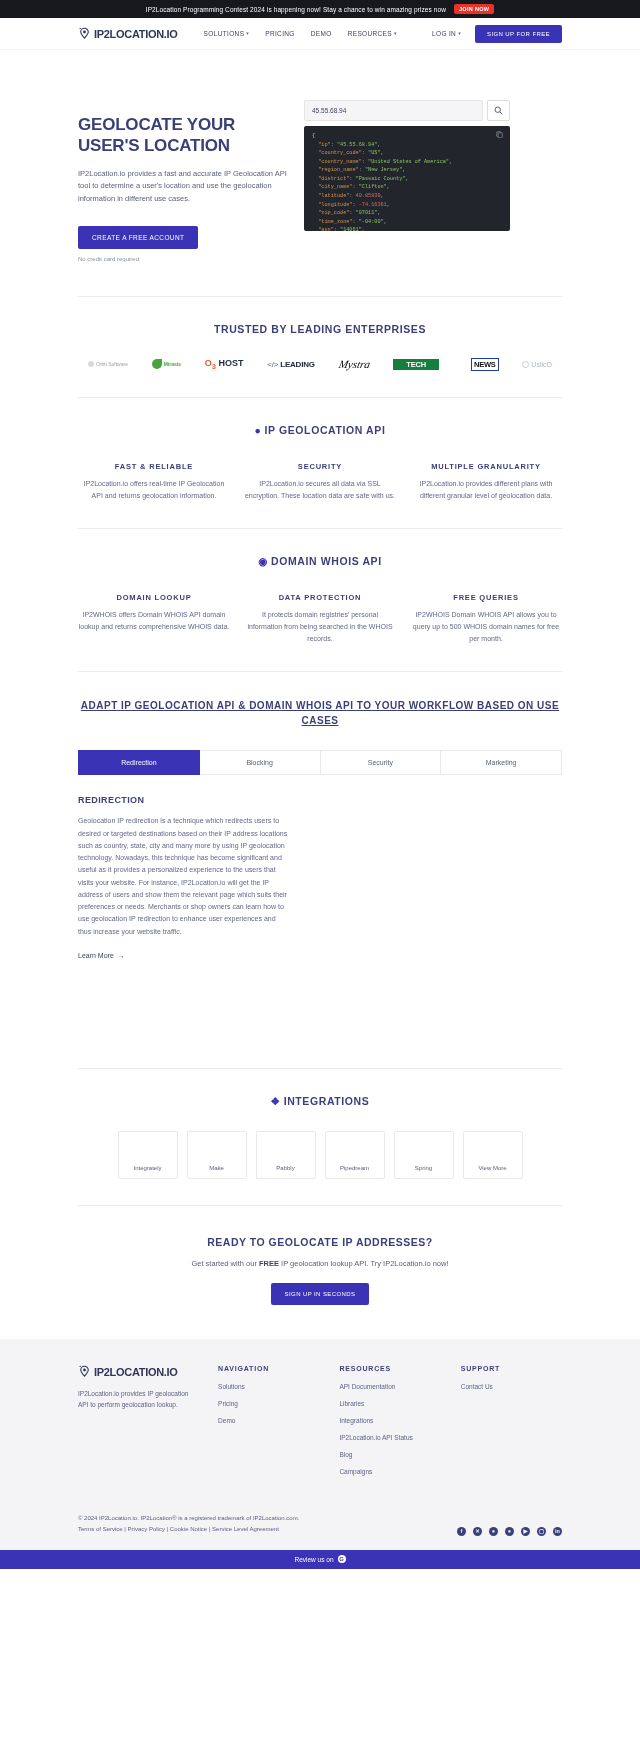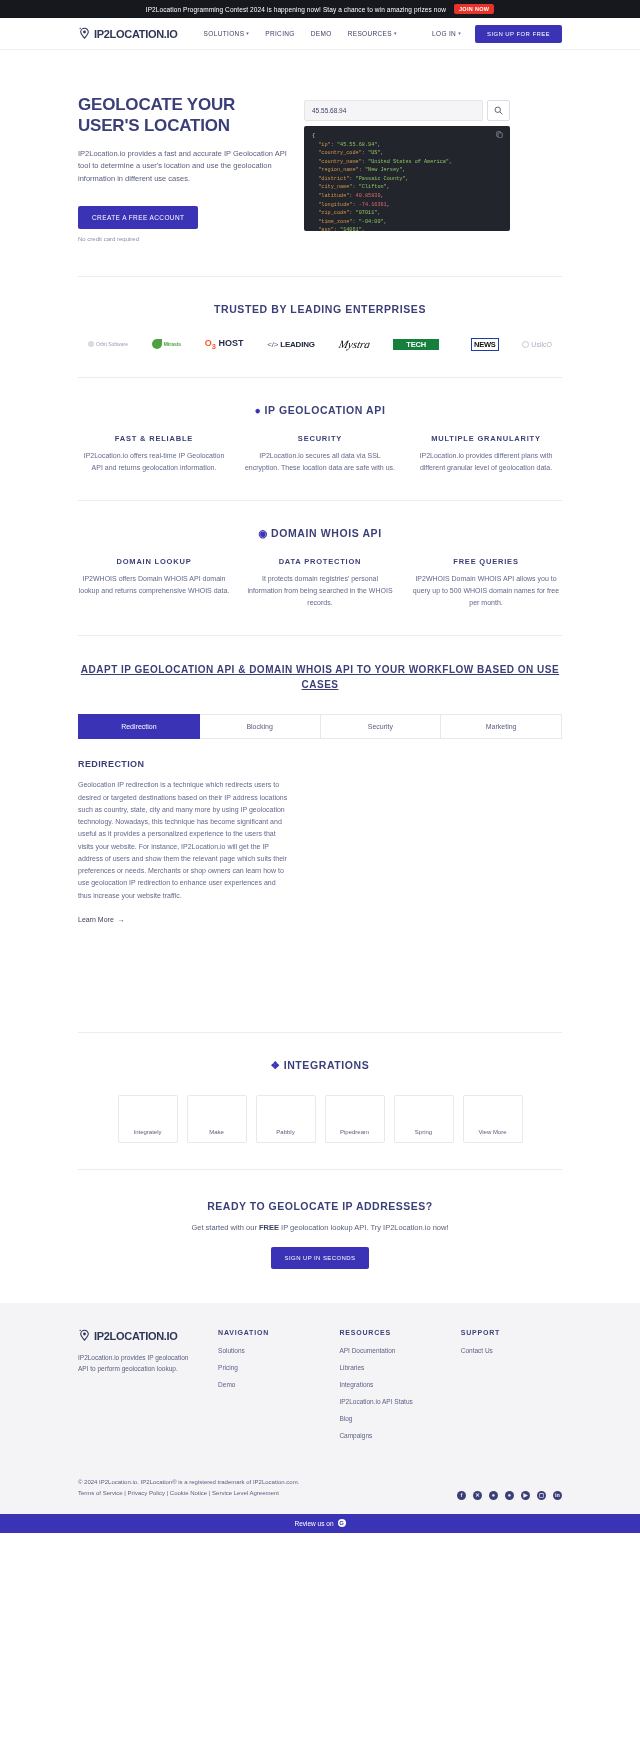--- a/index.html
+++ b/index.html
@@ -65,21 +65,21 @@
   .btn-signup {
     background: #3b33b5; color: #fff; font-size: 6px; letter-spacing: .4px;
     padding: 6px 12px; border-radius: 2px; border: none; cursor: pointer;
     font-family: inherit;
   }
 
   
   .hero {
     display: flex; padding: 44px 78px 34px 78px; gap: 14px; align-items: flex-start;
   }
-  .hero-left { width: 212px; }
+  .hero-left { width: 212px; margin-top: 20px; }
   .hero h1 {
     font-size: 17px; line-height: 1.25; color: #3b3f78; font-weight: bold;
     letter-spacing: -.2px; text-transform: uppercase;
   }
   .hero p {
     margin-top: 11px; font-size: 7.5px; line-height: 1.72; color: #5a5f7d;
   }
   .btn-hero {
     margin-top: 20px; background: #3b33b5; color: #fff; border: none;
     font-size: 6.5px; letter-spacing: .4px; padding: 8px 14px; border-radius: 2px;
@@ -118,21 +118,21 @@
   .cp { color: #9aa0ab; }
 
   
   .divider { height: 1px; background: #ececed; margin: 0 78px; }
   .section { padding: 26px 78px; }
   .sec-title {
     text-align: center; font-size: 10.5px; letter-spacing: .6px;
     color: #3b3f78; font-weight: bold; text-transform: uppercase;
   }
   .sec-title .sicon { color: #3b33b5; margin-right: 3px; }
-  .cols3 { display: flex; gap: 14px; margin-top: 18px; }
+  .cols3 { display: flex; gap: 14px; margin-top: 26px; }
   .col { flex: 1; text-align: center; }
   .col h3 {
     font-size: 7.5px; letter-spacing: .8px; color: #3b3f78; font-weight: bold;
     text-transform: uppercase;
   }
   .col p { margin-top: 7px; font-size: 7px; line-height: 1.72; color: #63688a; }
 
   .enterprises-title {
     text-align: center; font-size: 10.5px; letter-spacing: .6px; color: #3b3f78;
     font-weight: bold; text-transform: uppercase;

